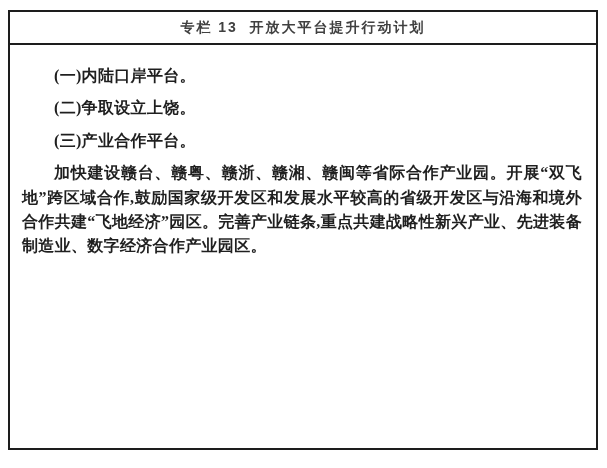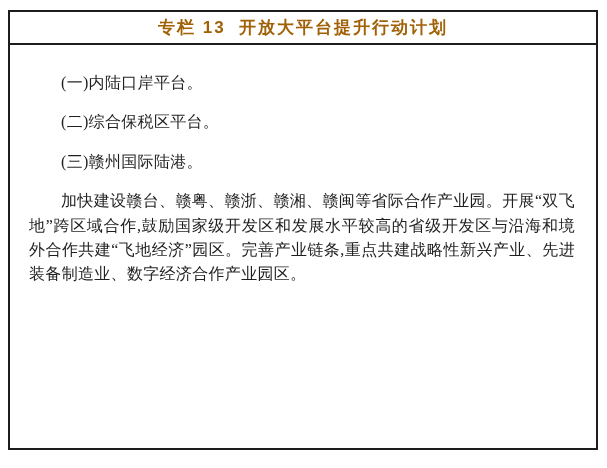--- a/index.html
+++ b/index.html
@@ -29,48 +29,49 @@
     height: 33px;
     box-sizing: border-box;
     border-bottom: 2px solid #1d1d1d;
     display: flex;
     align-items: center;
     justify-content: center;
   }
   .title-text {
     font-family: "Liberation Sans", sans-serif;
     font-weight: bold;
-    font-size: 17px;
+    font-size: 14px;
     letter-spacing: 2px;
     white-space: pre;
-    color: #a16207;
+    color: #404040;
   }
   .body-area {
     box-sizing: border-box;
     padding: 11px 6px 0 4px;
     font-size: 16px;
     line-height: 24.4px;
     text-align: justify;
     text-justify: inter-character;
   }
   .body-area p {
-    margin: 15px;
+    margin: 8px;
     text-indent: 2em;
     letter-spacing: 0.02em;
+    font-weight: bold;
   }
   .sec-heading {
     
   }
 </style>
 </head>
 <body>
 
 <div class="column-box">
   <div class="title-bar">
     <span class="title-text">专栏 13  开放大平台提升行动计划</span>
   </div>
   <div class="body-area">
       <p class="sec-heading">(一)内陆口岸平台。</p>
-      <p class="sec-heading">(二)综合保税区平台。</p>
-      <p class="sec-heading">(三)赣州国际陆港。</p>
+      <p class="sec-heading">(二)争取设立上饶。</p>
+      <p class="sec-heading">(三)产业合作平台。</p>
       <p class="sec-body">加快建设赣台、赣粤、赣浙、赣湘、赣闽等省际合作产业园。开展“双飞地”跨区域合作,鼓励国家级开发区和发展水平较高的省级开发区与沿海和境外合作共建“飞地经济”园区。完善产业链条,重点共建战略性新兴产业、先进装备制造业、数字经济合作产业园区。</p>
     </div>
 </div>
 
 </body></html>

